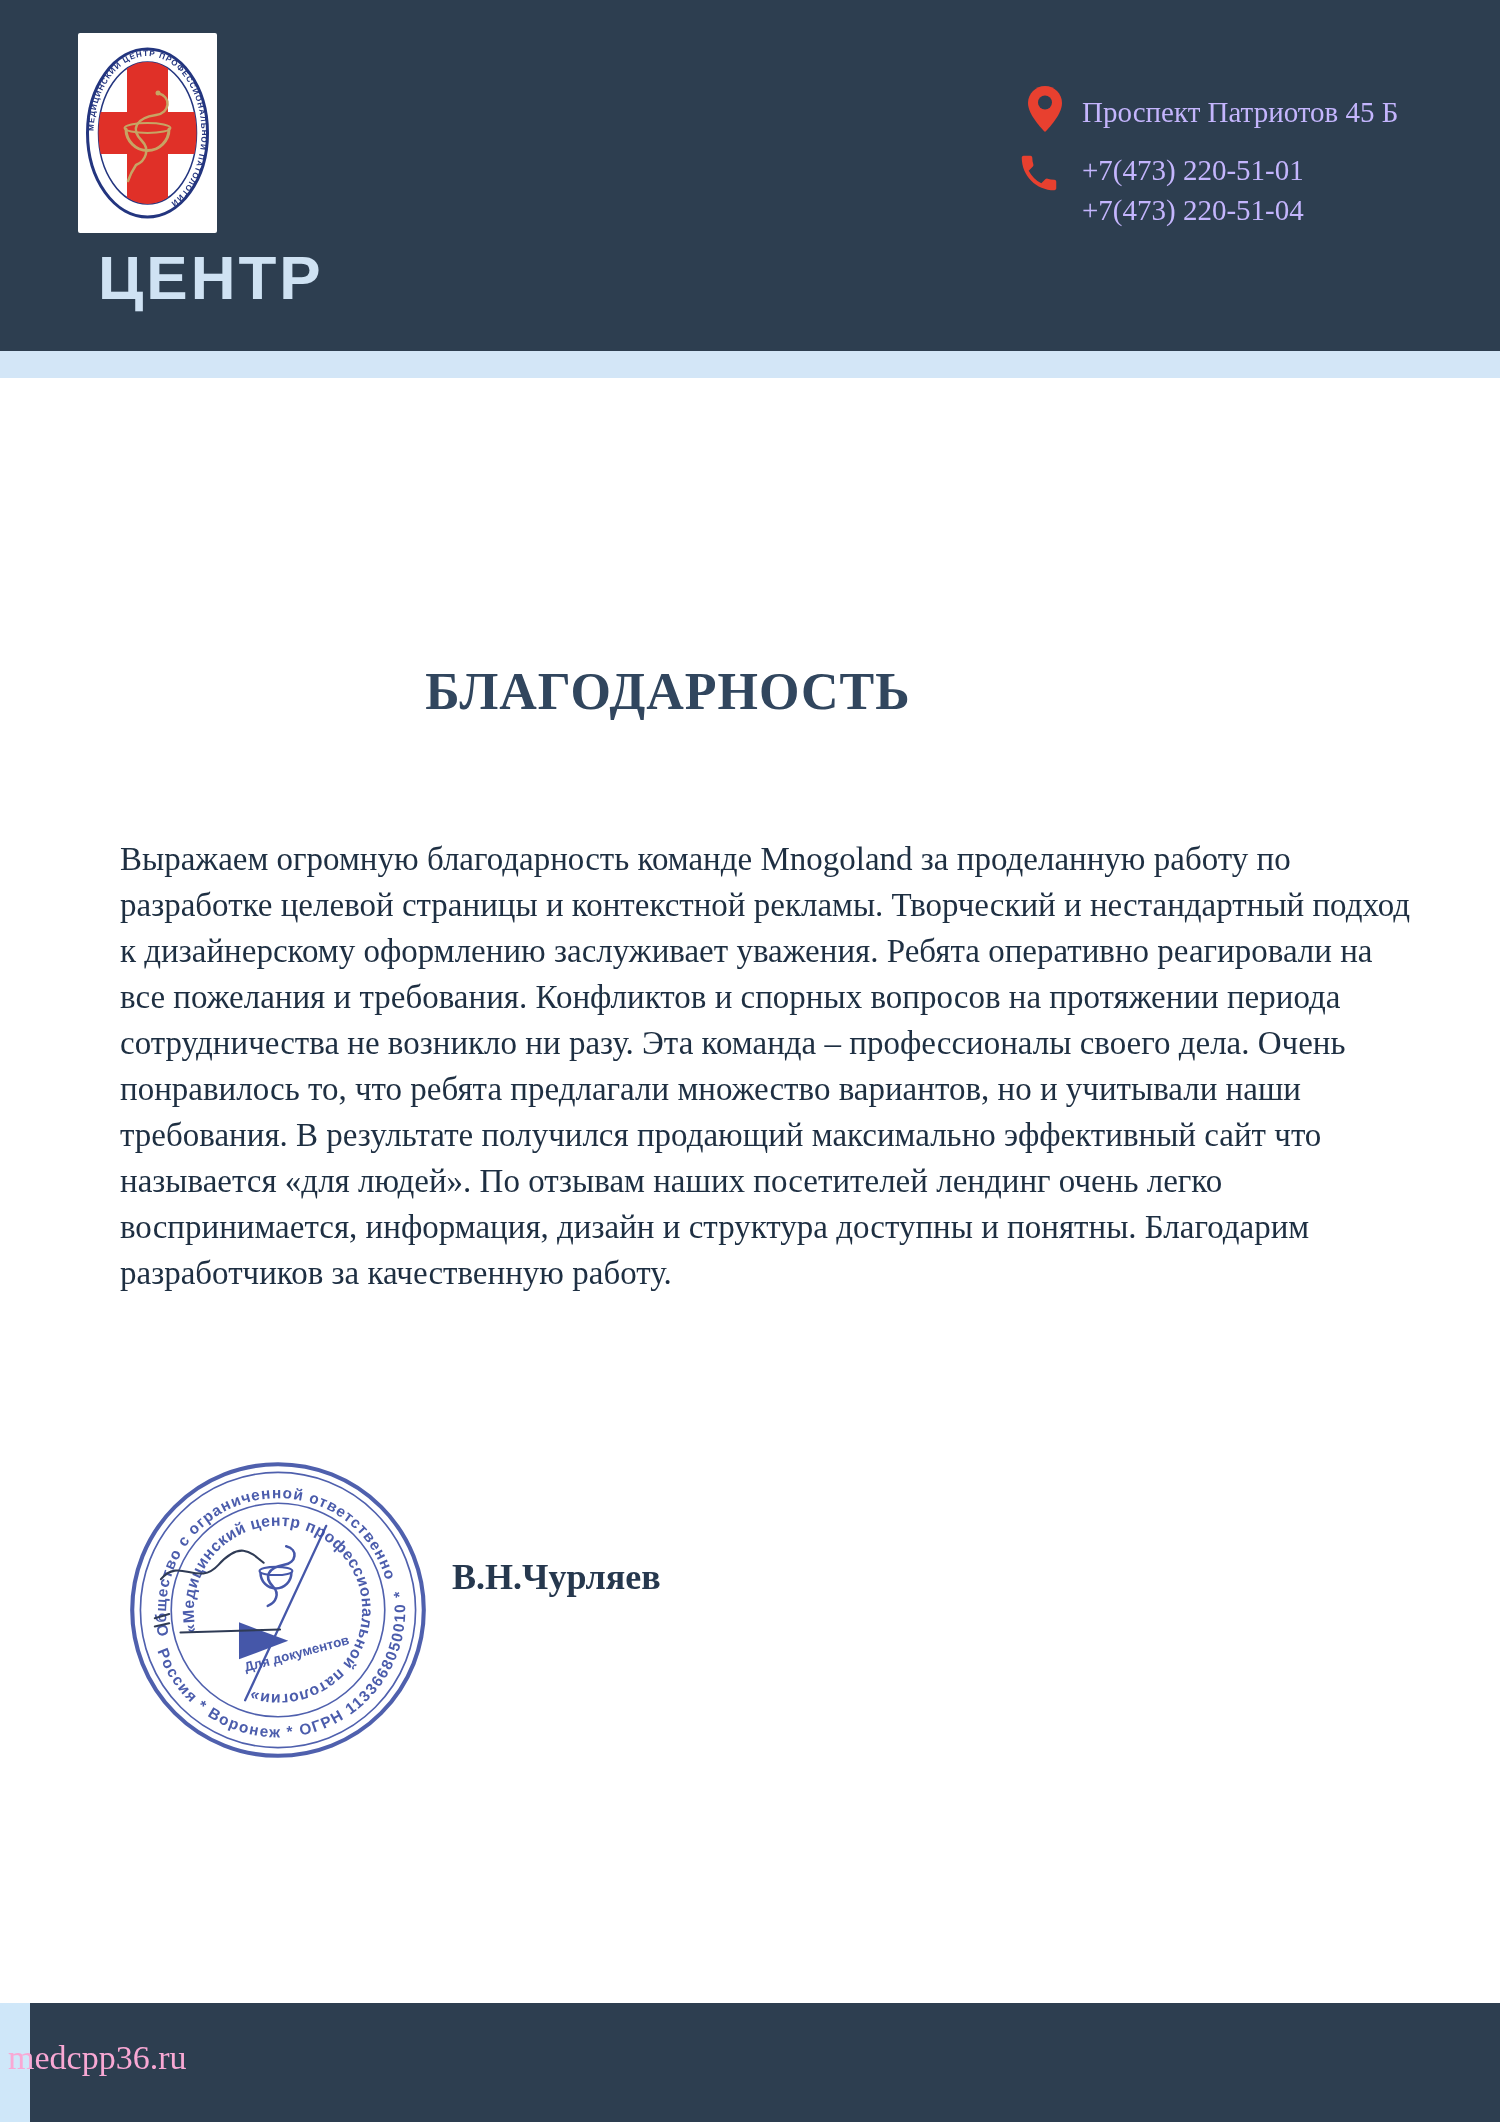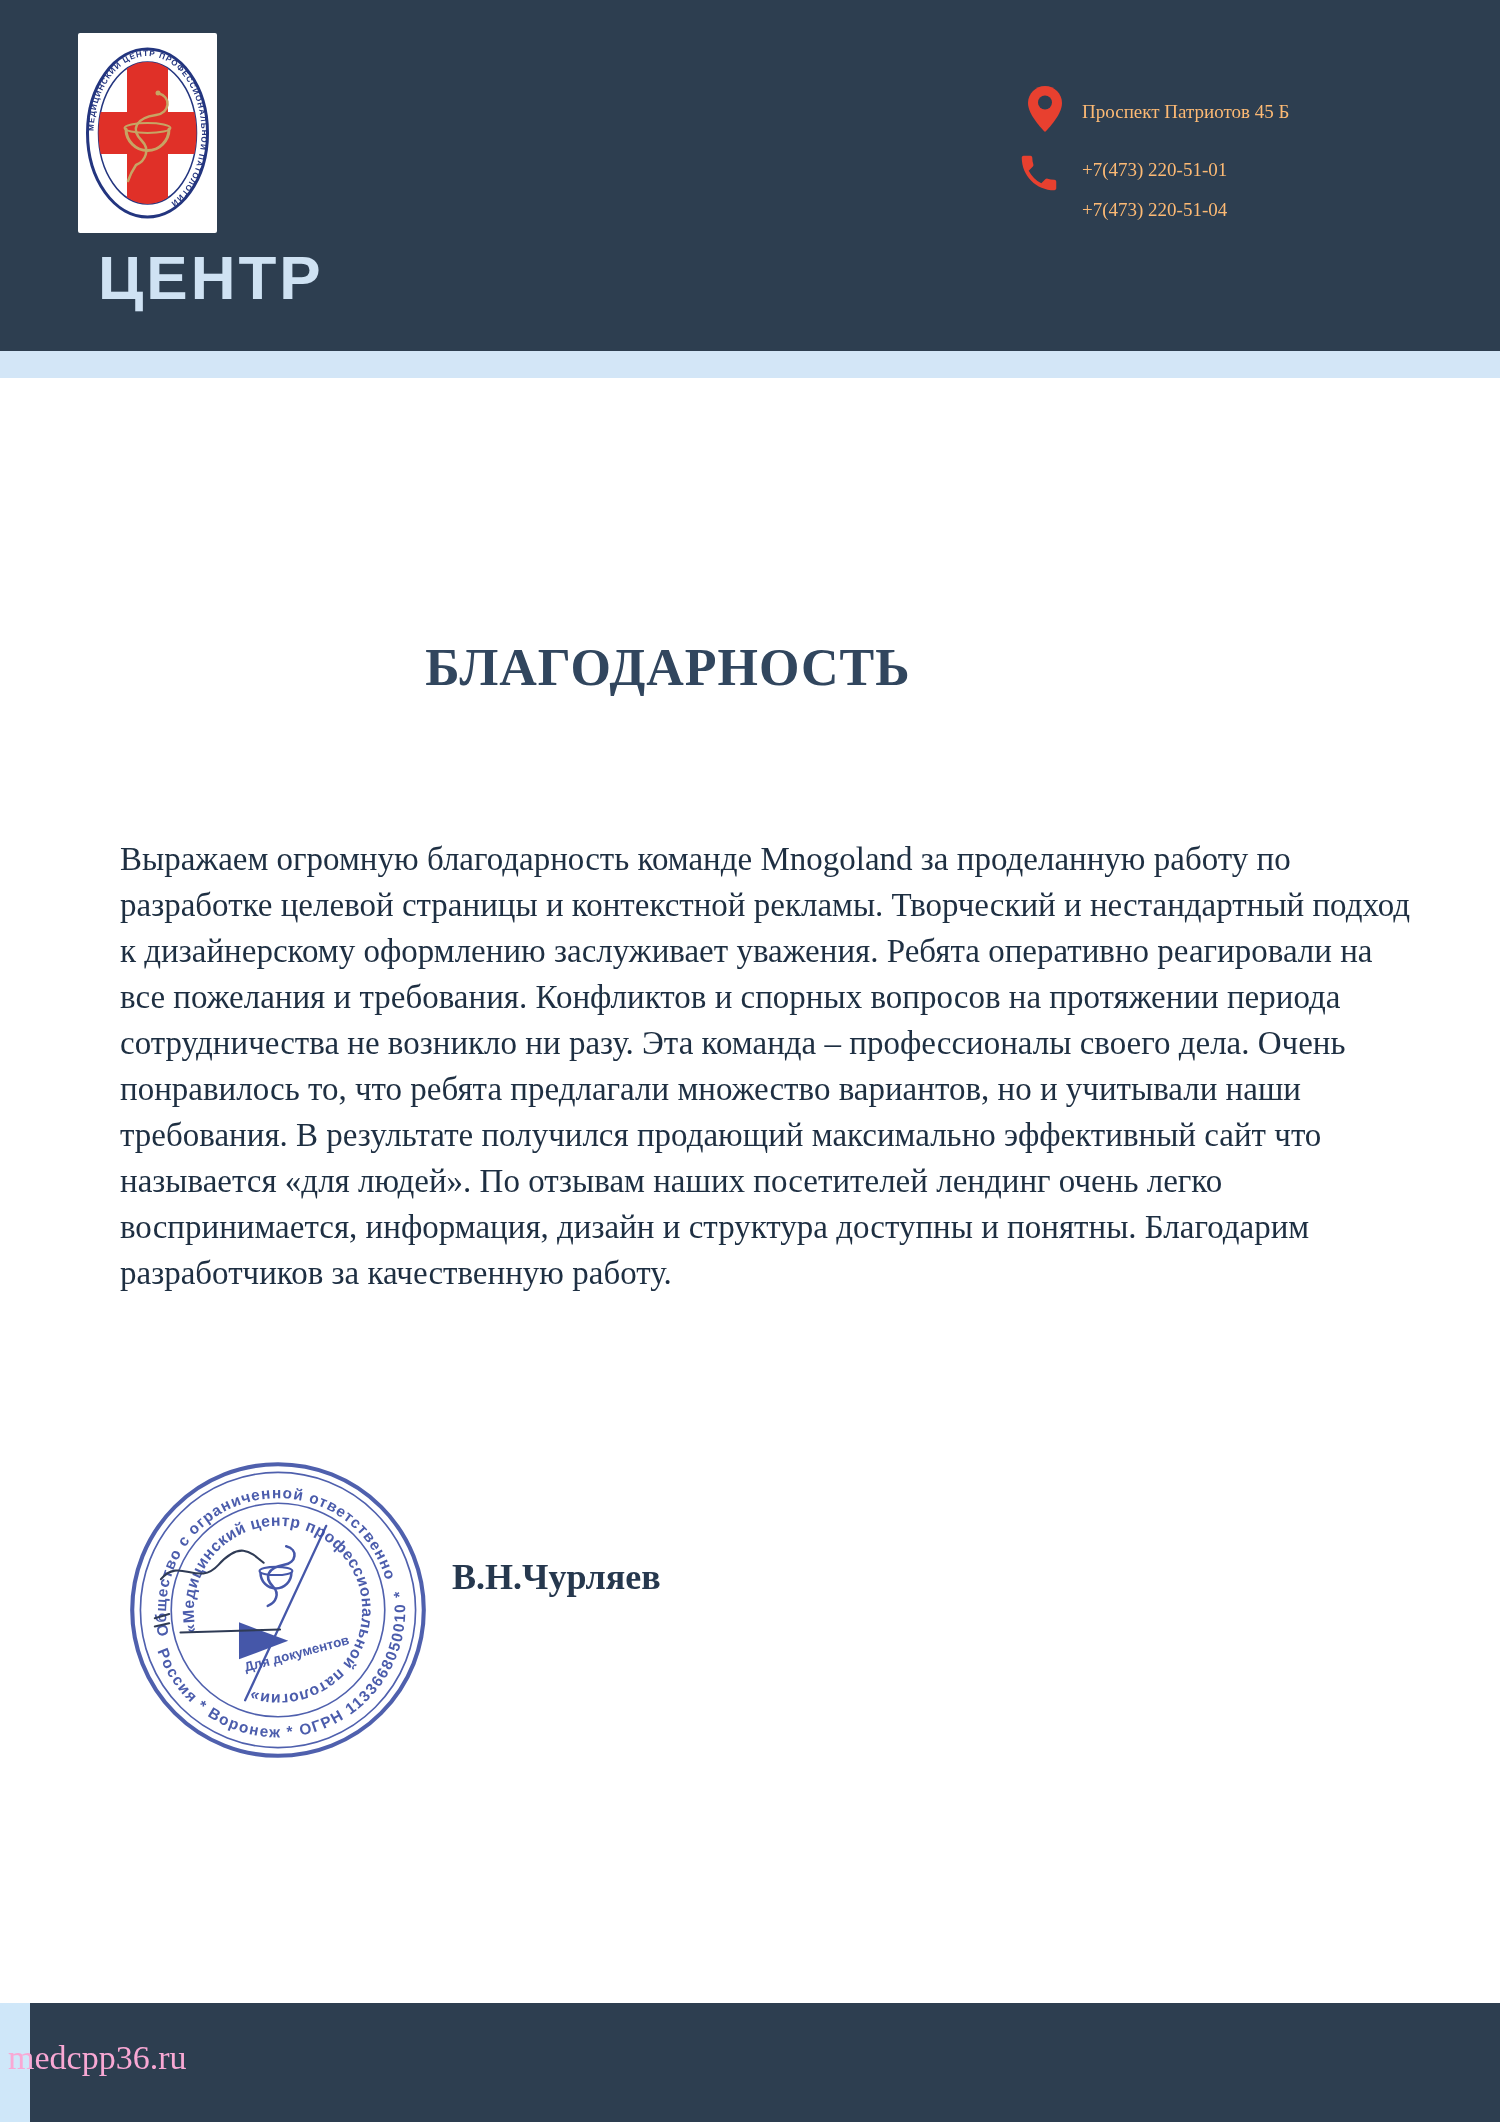--- a/index.html
+++ b/index.html
@@ -5,28 +5,28 @@
   html,body{margin:0;padding:0;background:#fff;}
   .page{position:relative;width:1500px;height:2122px;background:#ffffff;overflow:hidden;
         font-family:"Liberation Serif", serif;}
 
   
   .header{position:absolute;left:0;top:0;width:1500px;height:351px;background:#2d3e50;}
   .stripe{position:absolute;left:0;top:351px;width:1500px;height:27px;background:#d3e6f7;}
   .logo-box{position:absolute;left:78px;top:33px;width:139px;height:200px;background:#ffffff;border-radius:2px;}
   .logo-abbr{position:absolute;left:98px;top:240px;font-family:"Liberation Sans",sans-serif;
              font-weight:800;font-size:62px;letter-spacing:3px;color:#cfe2f3;line-height:76px;}
-  .contact{position:absolute;color:#fdba74;font-size:19px;line-height:40px;}
+  .contact{position:absolute;color:#c4b5fd;font-size:29px;line-height:40px;}
   .contact-address{left:1082px;top:92px;width:360px;}
   .contact-phones{left:1082px;top:150px;width:360px;}
   .icon-pin{position:absolute;left:1028px;top:86px;width:34px;height:46px;}
   .icon-phone{position:absolute;left:1016px;top:150px;width:46px;height:46px;}
 
   
-  .title{position:absolute;left:0;top:636px;width:1336px;text-align:center;
+  .title{position:absolute;left:0;top:660px;width:1336px;text-align:center;
          font-weight:bold;font-size:52px;line-height:64px;color:#31465e;letter-spacing:1px;}
   .body-text{position:absolute;left:120px;top:836px;width:1292px;
              font-size:33px;line-height:46px;color:#1e2f42;text-align:left;}
 
   
   .stamp{position:absolute;left:124px;top:1456px;width:308px;height:308px;}
   .signer{position:absolute;left:452px;top:1556px;font-weight:bold;font-size:36px;color:#26384e;}
 
   
   .footer{position:absolute;left:0;top:2003px;width:1500px;height:119px;background:#2d3e50;}

